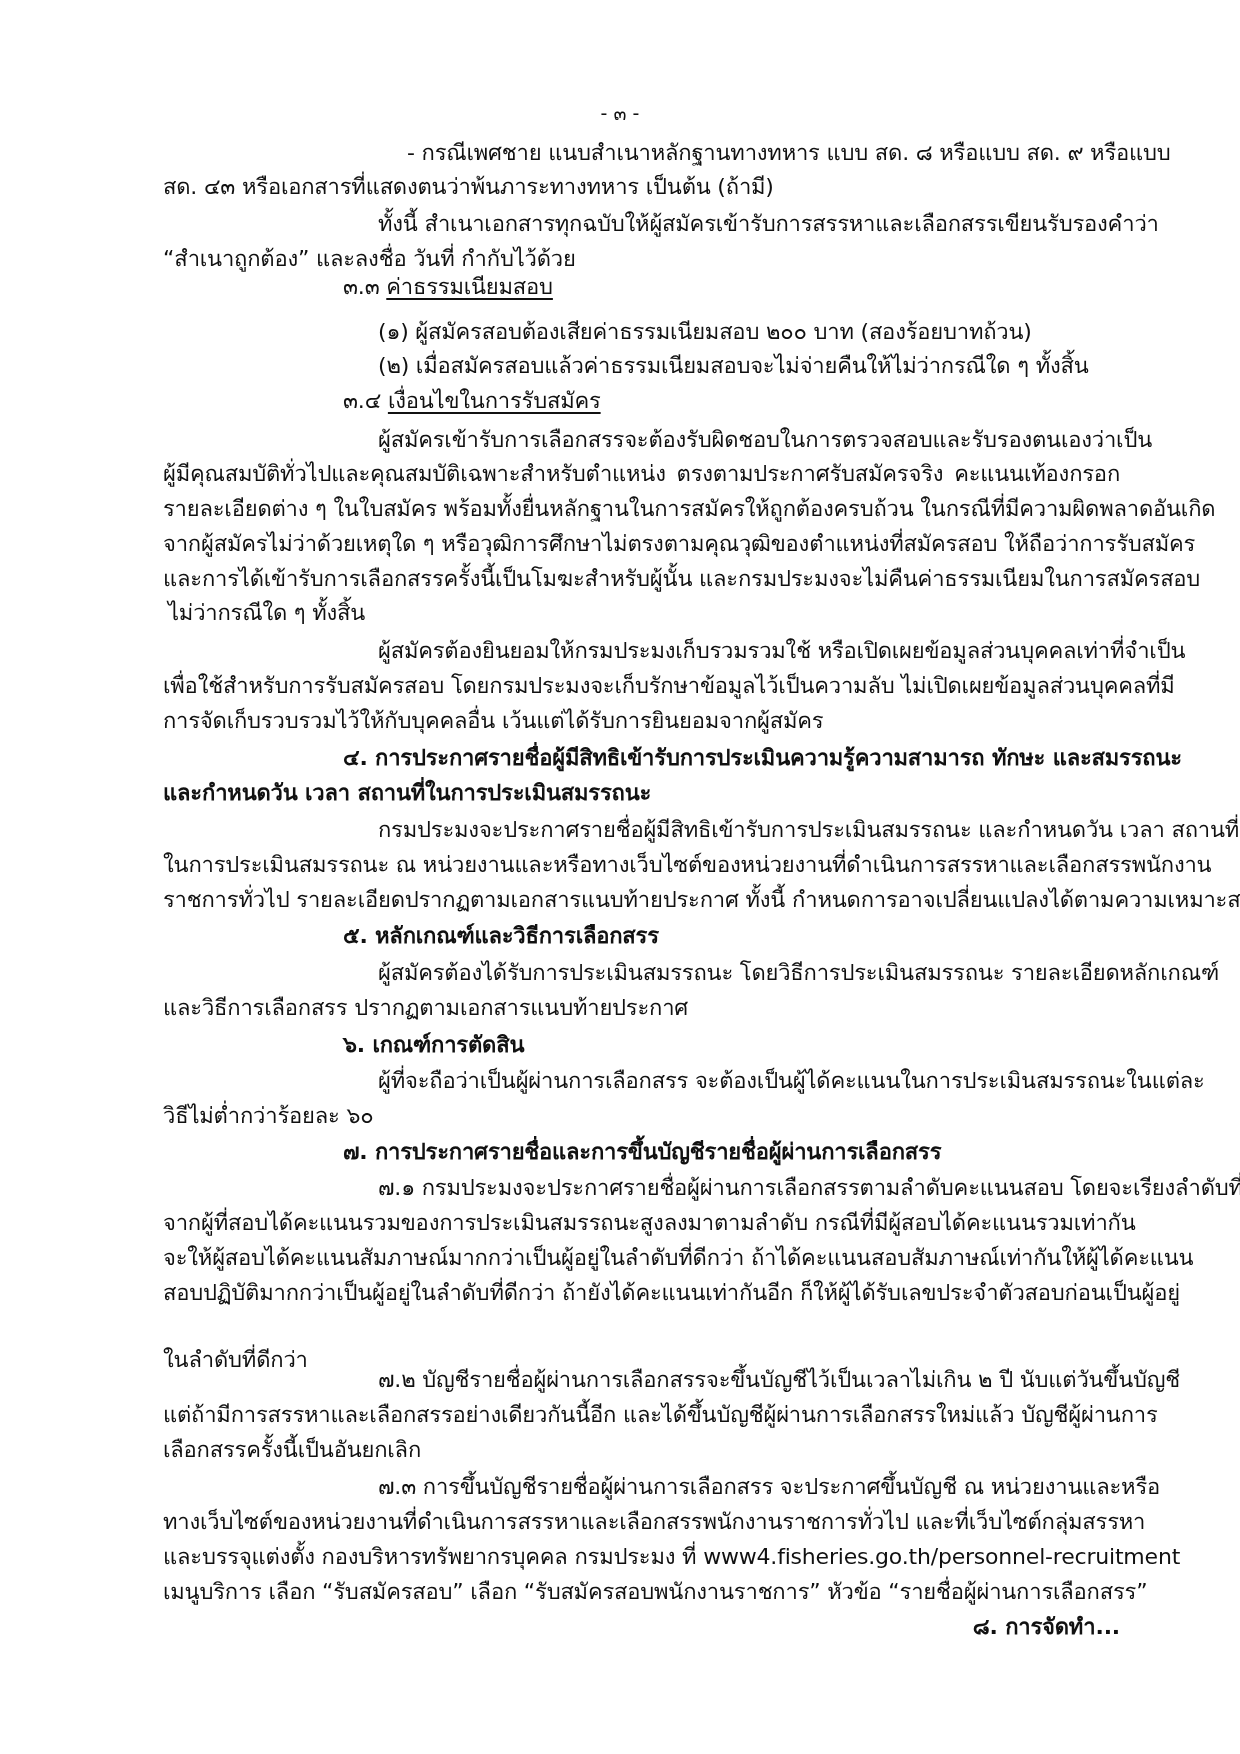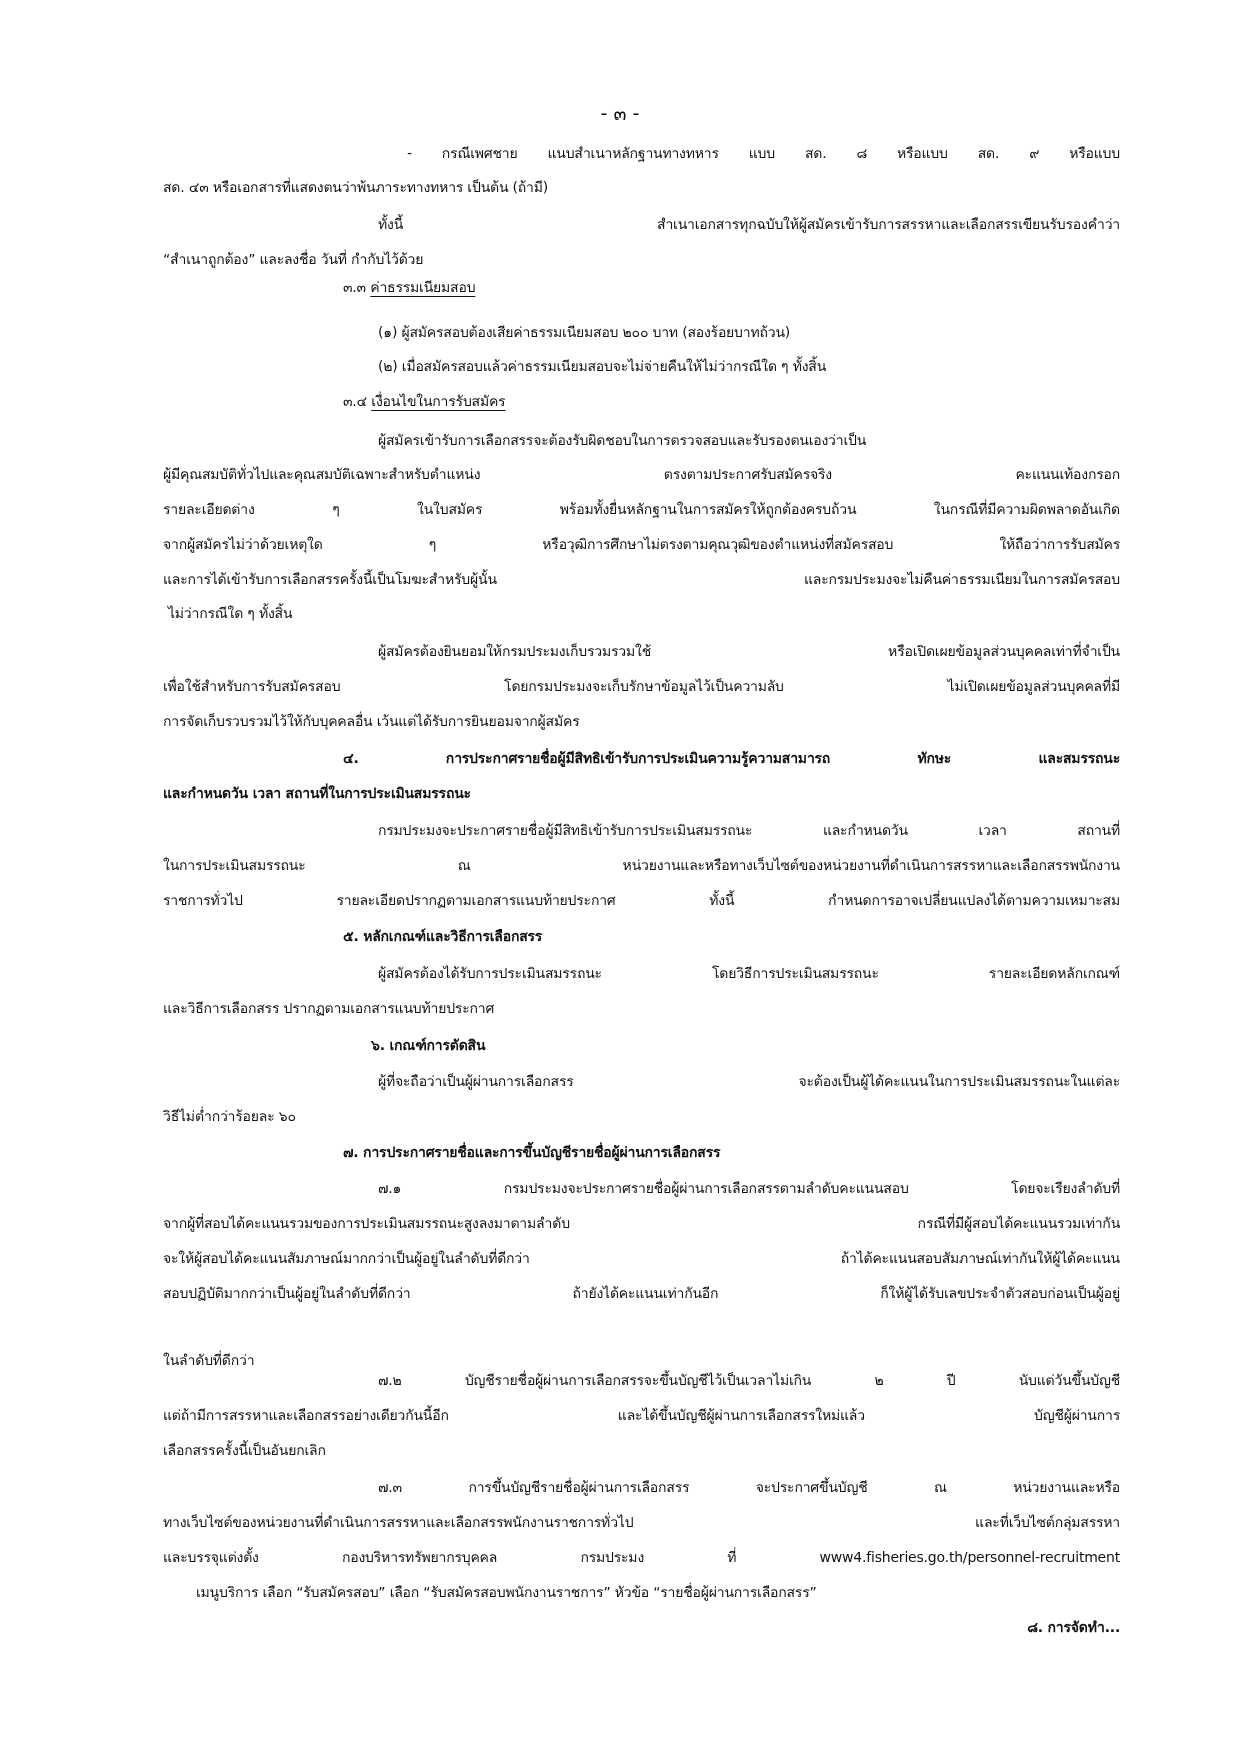--- a/index.html
+++ b/index.html
@@ -1,19 +1,19 @@
 <!DOCTYPE html>
 <html><head>
 <meta charset="utf-8">
 <style>
   html, body { margin: 0; padding: 0; background: #ffffff; }
   body { width: 1240px; height: 1754px; position: relative; overflow: hidden;
          font-family: "DejaVu Sans", "Liberation Sans", sans-serif; color: #111111; }
   .page { position: absolute; left: 0; top: 0; width: 1240px; height: 1754px; background: #ffffff; }
-  .ln { position: absolute; white-space: nowrap; font-size: 14px; line-height: 30px; letter-spacing: -0.2px; }
+  .ln { position: absolute; white-space: nowrap; font-size: 22px; line-height: 30px; letter-spacing: -0.2px; }
   .just { text-align: justify; text-align-last: justify; }
   .b { font-weight: bold; }
   .u { text-decoration: underline; text-underline-offset: 4px; }
   .pn { position: absolute; top: 98px; left: 0; width: 1240px; text-align: center; font-size: 19px; line-height: 30px; }
 </style>
 </head>
 <body>
 
 <div class="page">
 
@@ -48,35 +48,35 @@
   <div class="ln b just" style="left:343px; top:743px; width:777px;">๔. การประกาศรายชื่อผู้มีสิทธิเข้ารับการประเมินความรู้ความสามารถ ทักษะ และสมรรถนะ</div>
   <div class="ln b" style="left:163px; top:778px;">และกำหนดวัน เวลา สถานที่ในการประเมินสมรรถนะ</div>
   <div class="ln just" style="left:378px; top:815px; width:742px;">กรมประมงจะประกาศรายชื่อผู้มีสิทธิเข้ารับการประเมินสมรรถนะ และกำหนดวัน เวลา สถานที่</div>
   <div class="ln just" style="left:163px; top:850px; width:957px;">ในการประเมินสมรรถนะ ณ หน่วยงานและหรือทางเว็บไซต์ของหน่วยงานที่ดำเนินการสรรหาและเลือกสรรพนักงาน</div>
   <div class="ln just" style="left:163px; top:885px; width:957px;">ราชการทั่วไป รายละเอียดปรากฏตามเอกสารแนบท้ายประกาศ ทั้งนี้ กำหนดการอาจเปลี่ยนแปลงได้ตามความเหมาะสม</div>
 
   <div class="ln b" style="left:343px; top:921px;">๕. หลักเกณฑ์และวิธีการเลือกสรร</div>
   <div class="ln just" style="left:378px; top:958px; width:742px;">ผู้สมัครต้องได้รับการประเมินสมรรถนะ โดยวิธีการประเมินสมรรถนะ รายละเอียดหลักเกณฑ์</div>
   <div class="ln" style="left:163px; top:993px;">และวิธีการเลือกสรร ปรากฏตามเอกสารแนบท้ายประกาศ</div>
 
-  <div class="ln b" style="left:343px; top:1030px;margin-left:28px;">๖. เกณฑ์การตัดสิน</div>
+  <div class="ln b" style="left:343px; top:1030px;">๖. เกณฑ์การตัดสิน</div>
   <div class="ln just" style="left:378px; top:1066px; width:742px;">ผู้ที่จะถือว่าเป็นผู้ผ่านการเลือกสรร จะต้องเป็นผู้ได้คะแนนในการประเมินสมรรถนะในแต่ละ</div>
   <div class="ln" style="left:163px; top:1101px;">วิธีไม่ต่ำกว่าร้อยละ ๖๐</div>
 
   <div class="ln b" style="left:343px; top:1137px;">๗. การประกาศรายชื่อและการขึ้นบัญชีรายชื่อผู้ผ่านการเลือกสรร</div>
   <div class="ln just" style="left:378px; top:1173px; width:742px;">๗.๑ กรมประมงจะประกาศรายชื่อผู้ผ่านการเลือกสรรตามลำดับคะแนนสอบ โดยจะเรียงลำดับที่</div>
   <div class="ln just" style="left:163px; top:1208px; width:957px;">จากผู้ที่สอบได้คะแนนรวมของการประเมินสมรรถนะสูงลงมาตามลำดับ กรณีที่มีผู้สอบได้คะแนนรวมเท่ากัน</div>
   <div class="ln just" style="left:163px; top:1243px; width:957px;">จะให้ผู้สอบได้คะแนนสัมภาษณ์มากกว่าเป็นผู้อยู่ในลำดับที่ดีกว่า ถ้าได้คะแนนสอบสัมภาษณ์เท่ากันให้ผู้ได้คะแนน</div>
   <div class="ln just" style="left:163px; top:1278px; width:957px;">สอบปฏิบัติมากกว่าเป็นผู้อยู่ในลำดับที่ดีกว่า ถ้ายังได้คะแนนเท่ากันอีก ก็ให้ผู้ได้รับเลขประจำตัวสอบก่อนเป็นผู้อยู่</div>
   <div class="ln" style="left:163px; top:1313px;margin-top:32px;">ในลำดับที่ดีกว่า</div>
 
   <div class="ln just" style="left:378px; top:1365px; width:742px;">๗.๒ บัญชีรายชื่อผู้ผ่านการเลือกสรรจะขึ้นบัญชีไว้เป็นเวลาไม่เกิน ๒ ปี นับแต่วันขึ้นบัญชี</div>
   <div class="ln just" style="left:163px; top:1400px; width:957px;">แต่ถ้ามีการสรรหาและเลือกสรรอย่างเดียวกันนี้อีก และได้ขึ้นบัญชีผู้ผ่านการเลือกสรรใหม่แล้ว บัญชีผู้ผ่านการ</div>
   <div class="ln" style="left:163px; top:1435px;">เลือกสรรครั้งนี้เป็นอันยกเลิก</div>
 
   <div class="ln just" style="left:378px; top:1472px; width:742px;">๗.๓ การขึ้นบัญชีรายชื่อผู้ผ่านการเลือกสรร จะประกาศขึ้นบัญชี ณ หน่วยงานและหรือ</div>
   <div class="ln just" style="left:163px; top:1507px; width:957px;">ทางเว็บไซต์ของหน่วยงานที่ดำเนินการสรรหาและเลือกสรรพนักงานราชการทั่วไป และที่เว็บไซต์กลุ่มสรรหา</div>
   <div class="ln just" style="left:163px; top:1542px; width:957px;">และบรรจุแต่งตั้ง กองบริหารทรัพยากรบุคคล กรมประมง ที่ www4.fisheries.go.th/personnel-recruitment</div>
-  <div class="ln" style="left:163px; top:1577px;margin-left:33px;">เมนูบริการ เลือก “รับสมัครสอบ” เลือก “รับสมัครสอบพนักงานราชการ” หัวข้อ “รายชื่อผู้ผ่านการเลือกสรร”</div>
+  <div class="ln" style="left:163px; top:1577px;">เมนูบริการ เลือก “รับสมัครสอบ” เลือก “รับสมัครสอบพนักงานราชการ” หัวข้อ “รายชื่อผู้ผ่านการเลือกสรร”</div>
 
   <div class="ln b" style="right:120px; top:1612px;">๘. การจัดทำ...</div>
 
 </div>
 
 </body></html>

